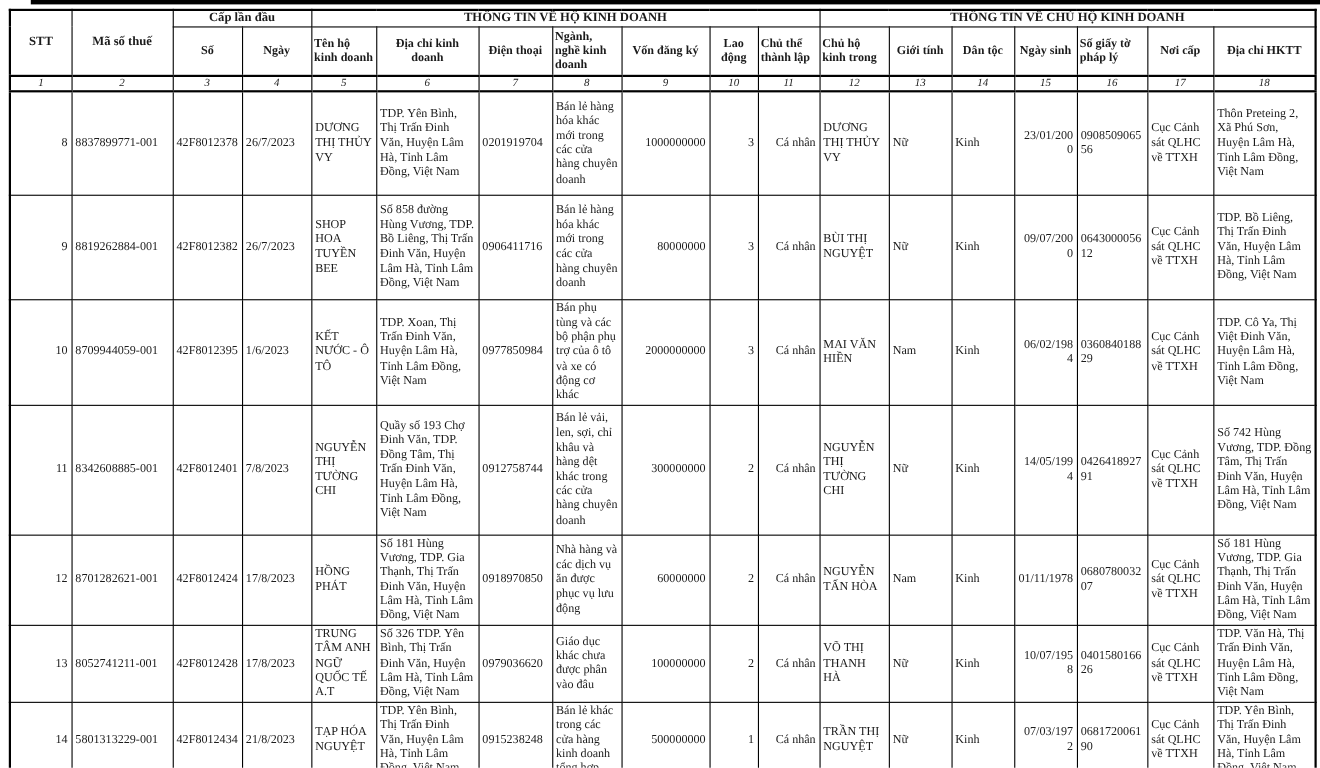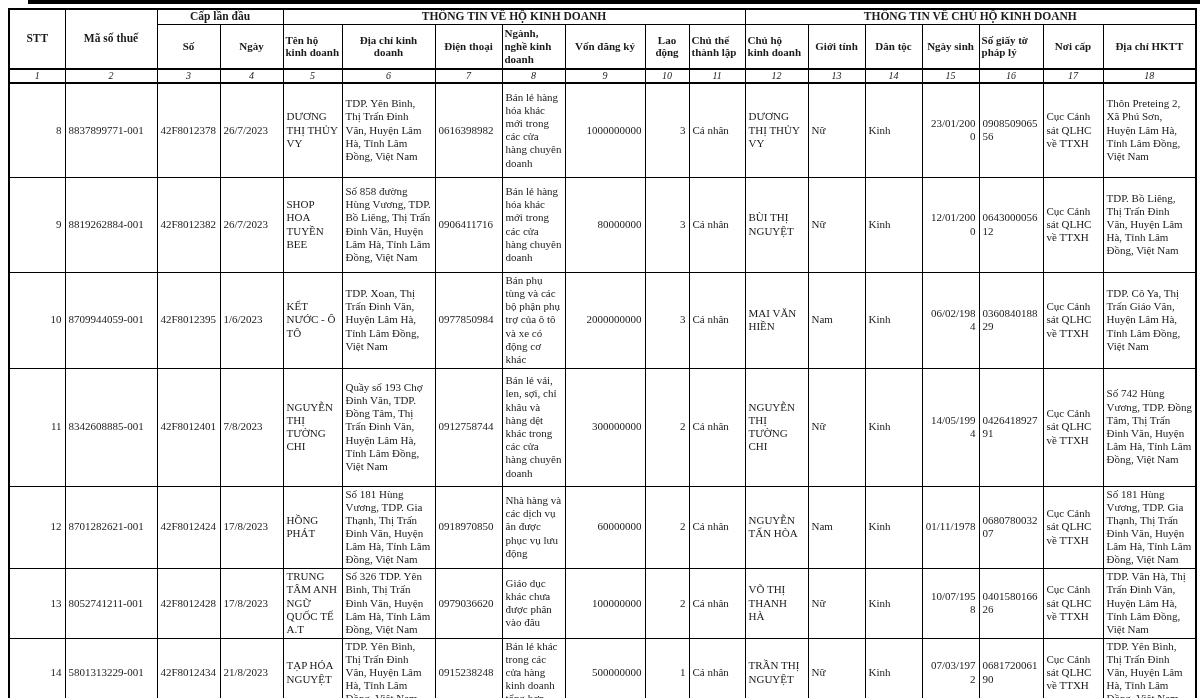--- a/index.html
+++ b/index.html
@@ -39,21 +39,21 @@
     border-top: 2px solid #000; border-bottom: 2px solid #000;
     padding: 0; line-height: 12px;
   }
   .reg-table tbody td {
     font-size: 11px; line-height: 1.2;
     vertical-align: middle; padding: 1px 3px;
     word-wrap: break-word;
   }
   .al-l { text-align: left; }
   .al-r { text-align: right; }
-  .al-c { text-align: left; }
+  .al-c { text-align: right; }
 </style>
 </head>
 <body>
 
 <div class="page">
   <div class="top-artifact"></div>
 
   <table class="reg-table">
     <colgroup>
       <col style="width:56px">
@@ -86,21 +86,21 @@
       <tr class="h-main">
         <th>Số</th>
         <th>Ngày</th>
         <th class="h-left">Tên hộ kinh doanh</th>
         <th>Địa chỉ kinh doanh</th>
         <th>Điện thoại</th>
         <th class="h-left">Ngành, nghề kinh doanh</th>
         <th>Vốn đăng ký</th>
         <th>Lao động</th>
         <th class="h-left">Chủ thể thành lập</th>
-        <th class="h-left">Chủ hộ kinh doanh</th>
+        <th class="h-left">Chủ hộ kinh trong</th>
         <th>Giới tính</th>
         <th>Dân tộc</th>
         <th>Ngày sinh</th>
         <th class="h-left">Số giấy tờ pháp lý</th>
         <th>Nơi cấp</th>
         <th>Địa chỉ HKTT</th>
       </tr>
       <tr class="h-num">
         <td>1</td>
         <td>2</td>
@@ -123,21 +123,21 @@
       </tr>
     </thead>
     <tbody>
         <tr style="height: 94px;">
           <td class="al-r">8</td>
           <td class="al-l">8837899771-001</td>
           <td class="al-l">42F8012378</td>
           <td class="al-l">26/7/2023</td>
           <td class="al-l">DƯƠNG THỊ THỦY VY</td>
           <td class="al-l">TDP. Yên Bình, Thị Trấn Đinh Văn, Huyện Lâm Hà, Tỉnh Lâm Đồng, Việt Nam</td>
-          <td class="al-l">0616398982</td>
+          <td class="al-l">0201919704</td>
           <td class="al-l">Bán lẻ hàng hóa khác mới trong các cửa hàng chuyên doanh</td>
           <td class="al-r">1000000000</td>
           <td class="al-r">3</td>
           <td class="al-c">Cá nhân</td>
           <td class="al-l">DƯƠNG THỊ THỦY VY</td>
           <td class="al-l">Nữ</td>
           <td class="al-l">Kinh</td>
           <td class="al-r">23/01/2000</td>
           <td class="al-l">090850906556</td>
           <td class="al-l">Cục Cảnh sát QLHC về TTXH</td>
@@ -151,21 +151,21 @@
           <td class="al-l">SHOP HOA TUYỀN BEE</td>
           <td class="al-l">Số 858 đường Hùng Vương, TDP. Bồ Liêng, Thị Trấn Đinh Văn, Huyện Lâm Hà, Tỉnh Lâm Đồng, Việt Nam</td>
           <td class="al-l">0906411716</td>
           <td class="al-l">Bán lẻ hàng hóa khác mới trong các cửa hàng chuyên doanh</td>
           <td class="al-r">80000000</td>
           <td class="al-r">3</td>
           <td class="al-c">Cá nhân</td>
           <td class="al-l">BÙI THỊ NGUYỆT</td>
           <td class="al-l">Nữ</td>
           <td class="al-l">Kinh</td>
-          <td class="al-r">12/01/2000</td>
+          <td class="al-r">09/07/2000</td>
           <td class="al-l">064300005612</td>
           <td class="al-l">Cục Cảnh sát QLHC về TTXH</td>
           <td class="al-l">TDP. Bồ Liêng, Thị Trấn Đinh Văn, Huyện Lâm Hà, Tỉnh Lâm Đồng, Việt Nam</td>
         </tr>
         <tr style="height: 96px;">
           <td class="al-r">10</td>
           <td class="al-l">8709944059-001</td>
           <td class="al-l">42F8012395</td>
           <td class="al-l">1/6/2023</td>
           <td class="al-l">KẾT NƯỚC - Ô TÔ</td>
@@ -174,21 +174,21 @@
           <td class="al-l">Bán phụ tùng và các bộ phận phụ trợ của ô tô và xe có động cơ khác</td>
           <td class="al-r">2000000000</td>
           <td class="al-r">3</td>
           <td class="al-c">Cá nhân</td>
           <td class="al-l">MAI VĂN HIỀN</td>
           <td class="al-l">Nam</td>
           <td class="al-l">Kinh</td>
           <td class="al-r">06/02/1984</td>
           <td class="al-l">036084018829</td>
           <td class="al-l">Cục Cảnh sát QLHC về TTXH</td>
-          <td class="al-l">TDP. Cô Ya, Thị Trấn Giáo Văn, Huyện Lâm Hà, Tỉnh Lâm Đồng, Việt Nam</td>
+          <td class="al-l">TDP. Cô Ya, Thị Việt Đinh Văn, Huyện Lâm Hà, Tỉnh Lâm Đồng, Việt Nam</td>
         </tr>
         <tr style="height: 118px;">
           <td class="al-r">11</td>
           <td class="al-l">8342608885-001</td>
           <td class="al-l">42F8012401</td>
           <td class="al-l">7/8/2023</td>
           <td class="al-l">NGUYỄN THỊ TƯỜNG CHI</td>
           <td class="al-l">Quầy số 193 Chợ Đinh Văn, TDP. Đồng Tâm, Thị Trấn Đinh Văn, Huyện Lâm Hà, Tỉnh Lâm Đồng, Việt Nam</td>
           <td class="al-l">0912758744</td>
           <td class="al-l">Bán lẻ vải, len, sợi, chỉ khâu và hàng dệt khác trong các cửa hàng chuyên doanh</td>

